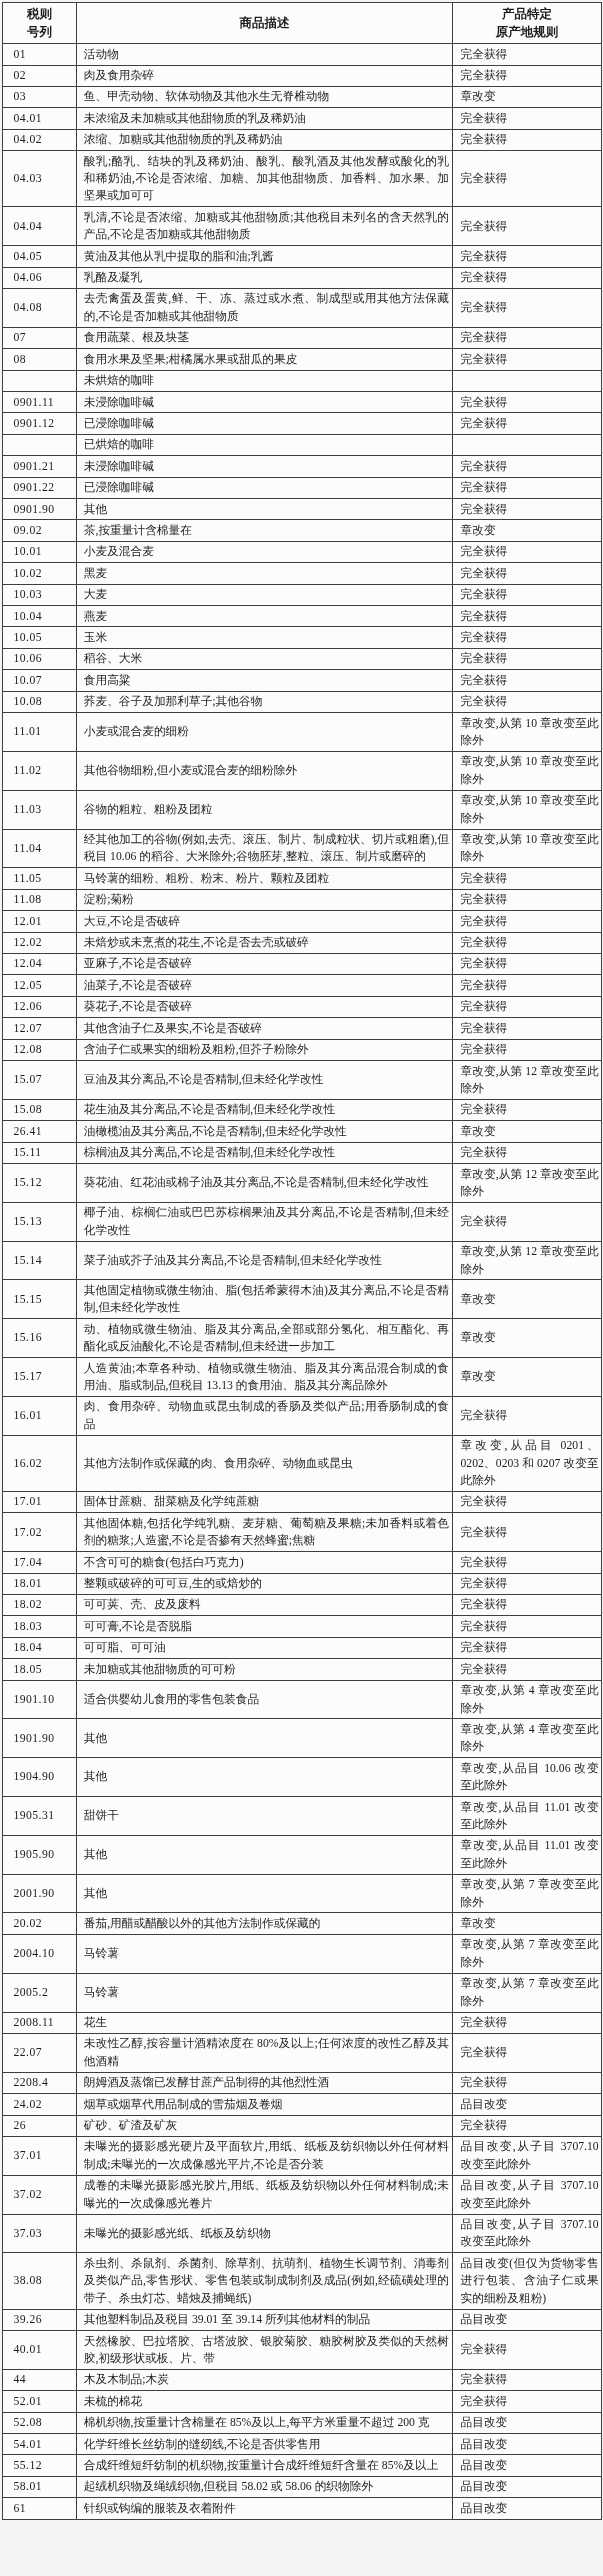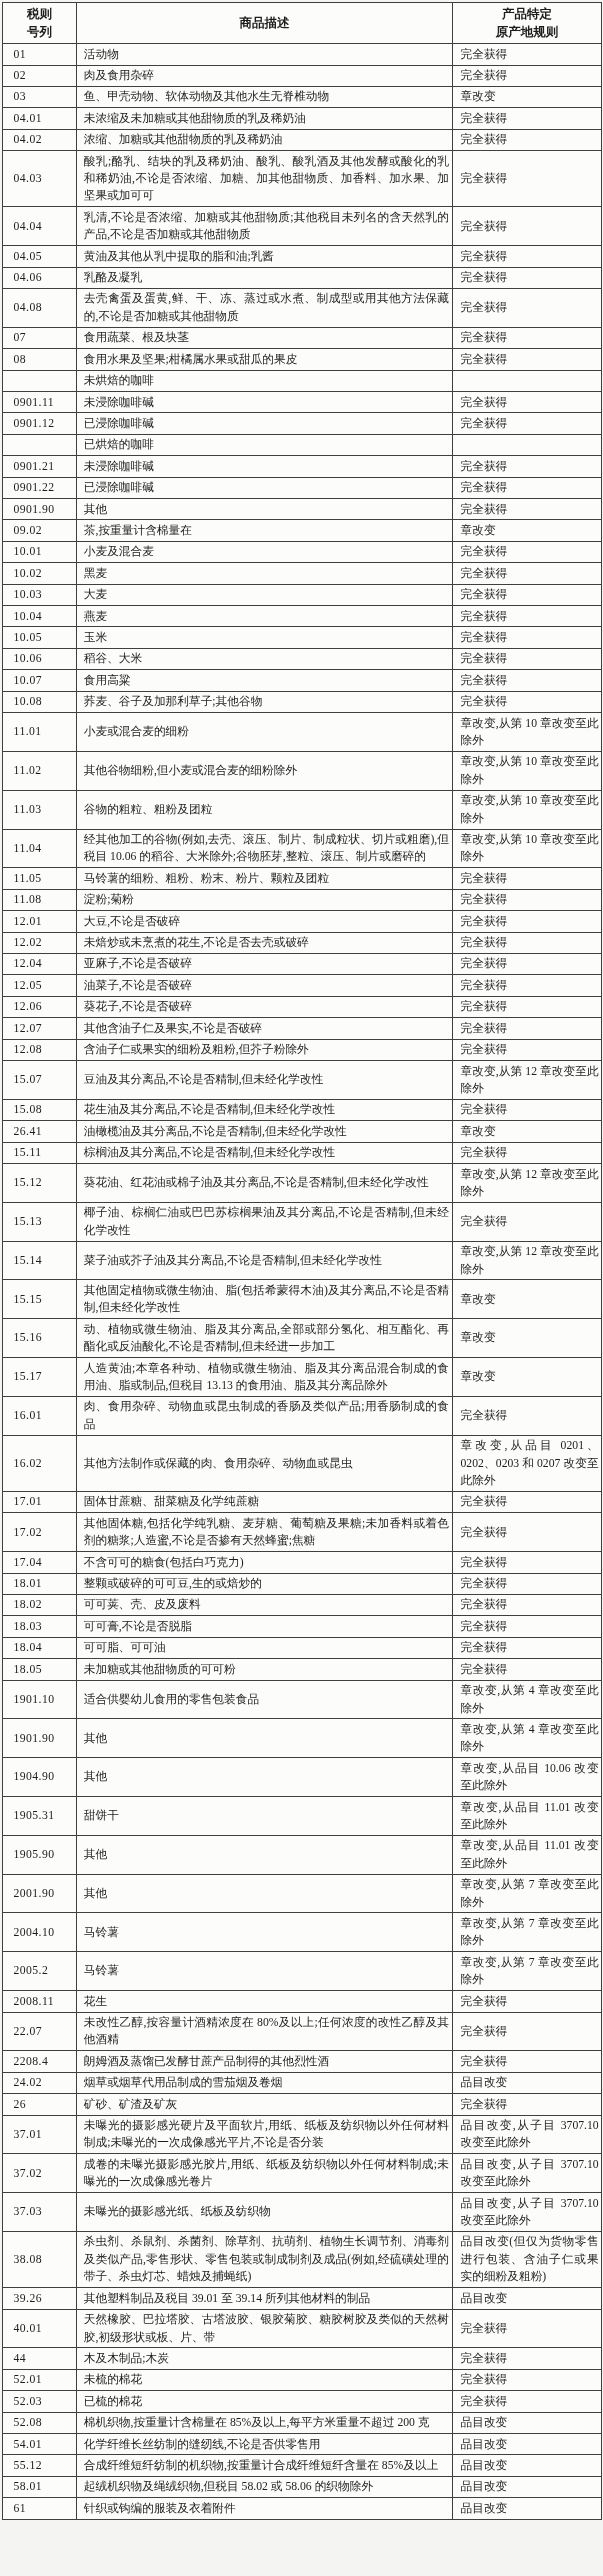--- a/index.html
+++ b/index.html
@@ -413,20 +413,25 @@
     <td class="code">1905.90</td>
     <td class="desc">其他</td>
     <td class="rule">章改变,从品目 11.01 改变至此除外</td>
   </tr>
         <tr>
     <td class="code">2001.90</td>
     <td class="desc">其他</td>
     <td class="rule">章改变,从第 7 章改变至此除外</td>
   </tr>
         <tr>
+    <td class="code">20.02</td>
+    <td class="desc">番茄,用醋或醋酸以外的其他方法制作或保藏的</td>
+    <td class="rule">章改变</td>
+  </tr>
+        <tr>
     <td class="code">2004.10</td>
     <td class="desc">马铃薯</td>
     <td class="rule">章改变,从第 7 章改变至此除外</td>
   </tr>
         <tr>
     <td class="code">2005.2</td>
     <td class="desc">马铃薯</td>
     <td class="rule">章改变,从第 7 章改变至此除外</td>
   </tr>
         <tr>
@@ -485,25 +490,20 @@
     <td class="rule">完全获得</td>
   </tr>
         <tr>
     <td class="code">44</td>
     <td class="desc">木及木制品;木炭</td>
     <td class="rule">完全获得</td>
   </tr>
         <tr>
     <td class="code">52.01</td>
     <td class="desc">未梳的棉花</td>
-    <td class="rule">完全获得</td>
-  </tr>
-        <tr>
-    <td class="code">52.03</td>
-    <td class="desc">已梳的棉花</td>
     <td class="rule">完全获得</td>
   </tr>
         <tr>
     <td class="code">52.08</td>
     <td class="desc">棉机织物,按重量计含棉量在 85%及以上,每平方米重量不超过 200 克</td>
     <td class="rule">品目改变</td>
   </tr>
         <tr>
     <td class="code">54.01</td>
     <td class="desc">化学纤维长丝纺制的缝纫线,不论是否供零售用</td>

